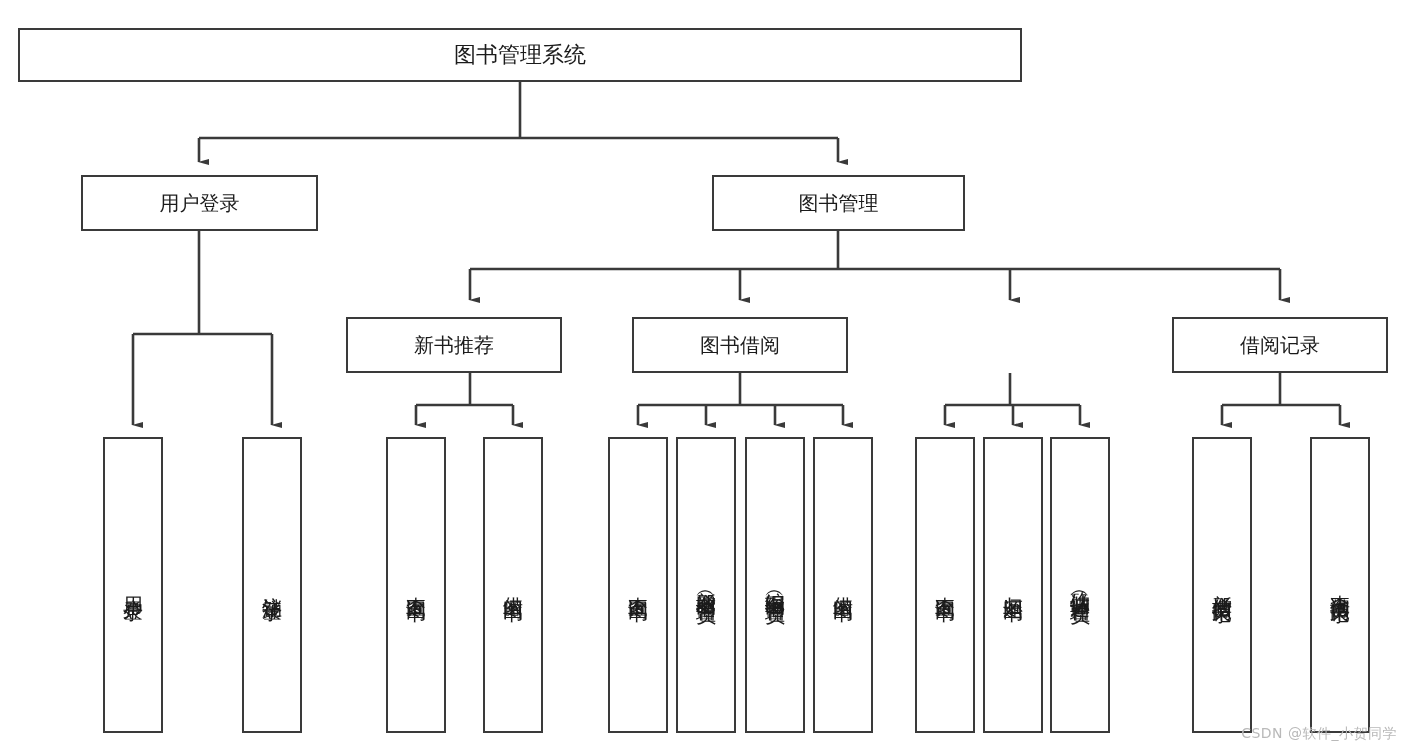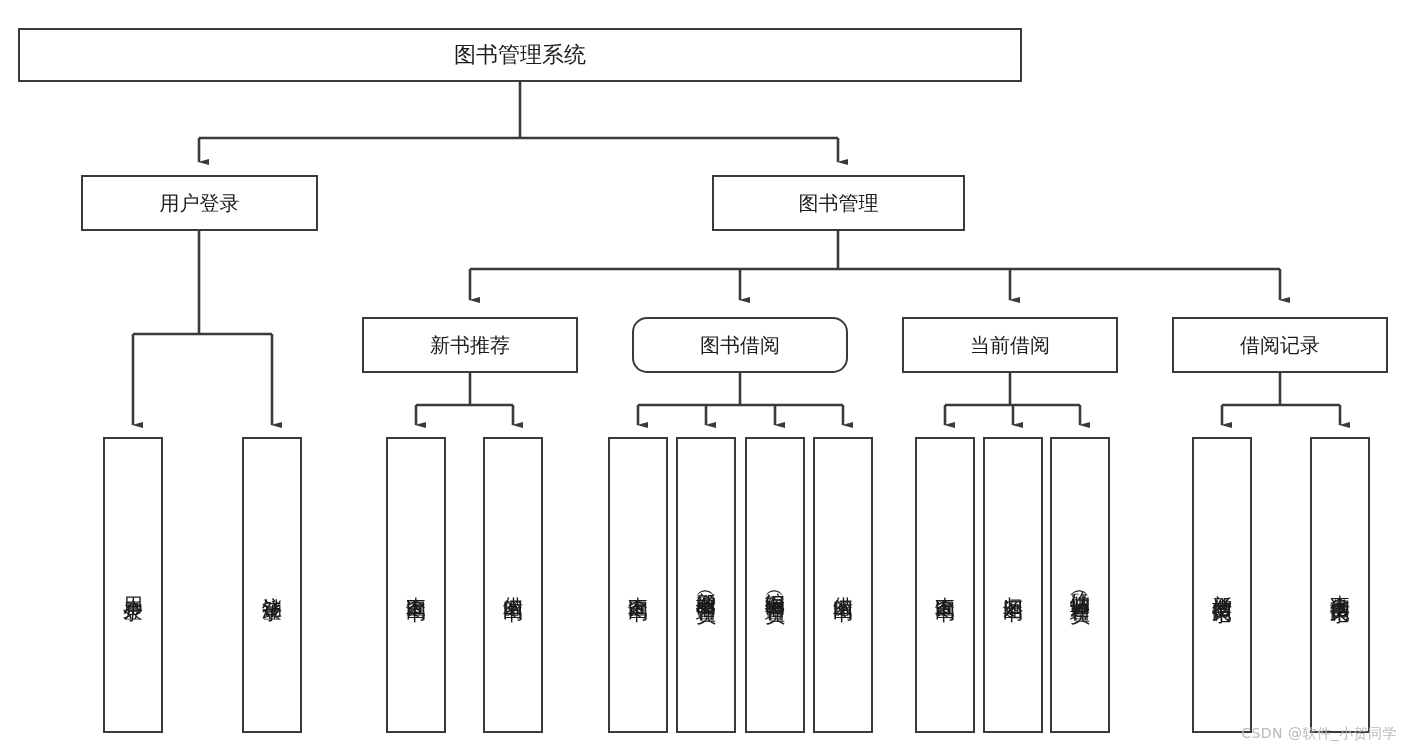--- a/index.html
+++ b/index.html
@@ -132,28 +132,25 @@
     <span>图书管理系统</span>
   </div>
 
   <div class="node lvl1" style="left:81px; top:175px; width:237px;">
     <span>用户登录</span>
   </div>
   <div class="node lvl1" style="left:712px; top:175px; width:253px;align-items:center;">
     <span>图书管理</span>
   </div>
 
-  <div class="node lvl2" style="left:362px; top:317px; width:216px;">
+  <div class="node lvl2" style="left:346px; top:317px; width:216px;">
     <span>新书推荐</span>
   </div>
-  <div class="node lvl2" style="left:632px; top:317px; width:216px;border-radius:15px;">
+  <div class="node lvl2" style="left:632px; top:317px; width:216px;">
     <span>图书借阅</span>
-  </div>
-  <div class="node lvl2" style="left:902px; top:317px; width:216px;">
-    <span>当前借阅</span>
   </div>
   <div class="node lvl2" style="left:1172px; top:317px; width:216px;text-align:center;">
     <span>借阅记录</span>
   </div>
 
   <div class="node leaf" style="left:103px; top:437px;">
     <span class="leaf-label">用户登录</span>
   </div>
   <div class="node leaf" style="left:242px; top:437px;">
     <span class="leaf-label">注销登录</span>

